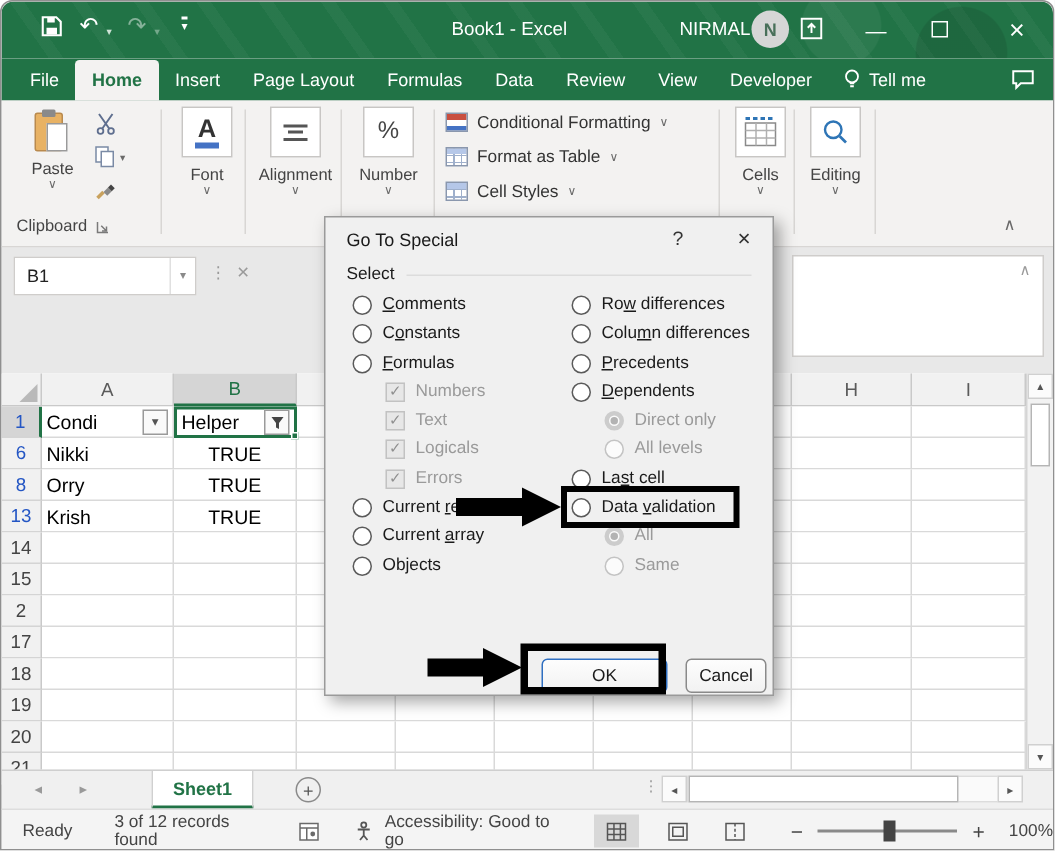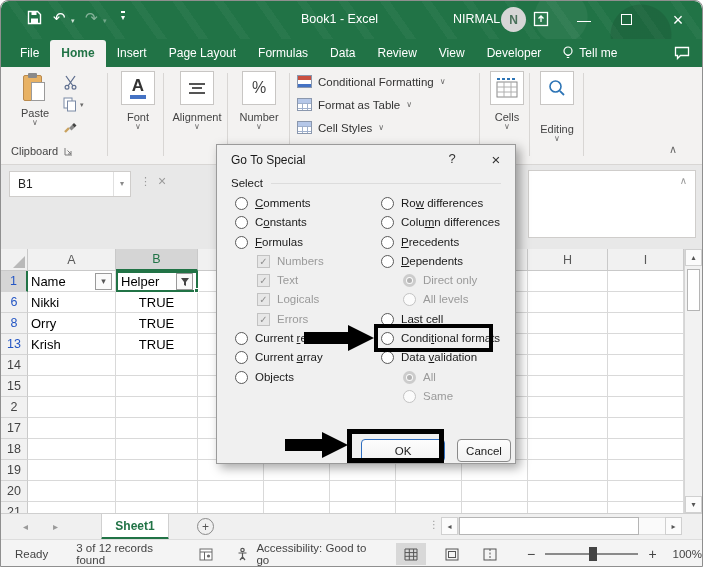--- a/index.html
+++ b/index.html
@@ -286,21 +286,21 @@
     </div>
     <div class="gsep" style="left:528px;"></div>
 
     <div class="abs" style="left:534px;top:4px;width:44px;text-align:center;">
       <div class="iconbox" style="margin:0 auto;">
         <svg width="20" height="20" viewBox="0 0 20 20">
             <circle cx="8.5" cy="8.5" r="5.5" fill="none" stroke="#2e75b6" stroke-width="1.6"></circle>
             <path d="M12.8 12.8L17 17" stroke="#2e75b6" stroke-width="1.8"></path>
           </svg>
       </div>
-      <div class="biglbl" style="margin-top:18px;">Editing</div>
+      <div class="biglbl" style="margin-top:6px;">Editing</div>
       <div class="chevg">∨</div>
     </div>
     <div class="gsep" style="left:582px;"></div>
     <span class="abs" style="left:668px;top:76px;color:#6a6a6a;font-size:11px;">∧</span>
   </div>
 
   <div class="fxrow abs">
     <div class="namebox">
       <span style="padding-left:8px;">B1</span>
       <span style="margin-left:auto;color:#8a8a8a;font-size:8px;padding-right:6px;border-left:1px solid #e0e0e0;padding-left:6px;line-height:24px;">▾</span>
@@ -322,21 +322,21 @@
       <div class="hcell wS">E</div>
       <div class="hcell wS">F</div>
       <div class="hcell wS">G</div>
       <div class="hcell wH">H</div>
       <div class="hcell wI">I</div>
     </div>
 
     <div class="grow">
       <div class="rhd blue selh">1</div>
       <div class="cell wA">
-        <span>Name</span>
+        <span>Condi</span>
         <span class="filterbtn">▾</span>
       </div>
       <div class="cell wB selcell">
         <span>Helper</span>
         <span class="filterbtn">
           <svg width="10" height="10" viewBox="0 0 10 10">
               <path d="M1 1h8L6 5v4L4 8V5z" fill="#444"></path>
             </svg>
         </span>
         <span class="fillhandle"></span>
@@ -637,24 +637,20 @@
       <div class="opt child off">
           <span class="radio off"></span>
           <span>All levels</span>
         </div>
       <div class="opt">
           <span class="radio"></span>
           <span><span>La</span><u>s</u><span>t cell</span></span>
         </div>
       <div class="opt">
           <span class="radio"></span>
-          <span><span>Condi</span><u>t</u><span>ional formats</span></span>
-        </div>
-      <div class="opt">
-          <span class="radio"></span>
           <span><span>Data </span><u>v</u><span>alidation</span></span>
         </div>
       <div class="opt child off">
           <span class="radio off sel"></span>
           <span>All</span>
         </div>
       <div class="opt child off">
           <span class="radio off"></span>
           <span>Same</span>
         </div>

